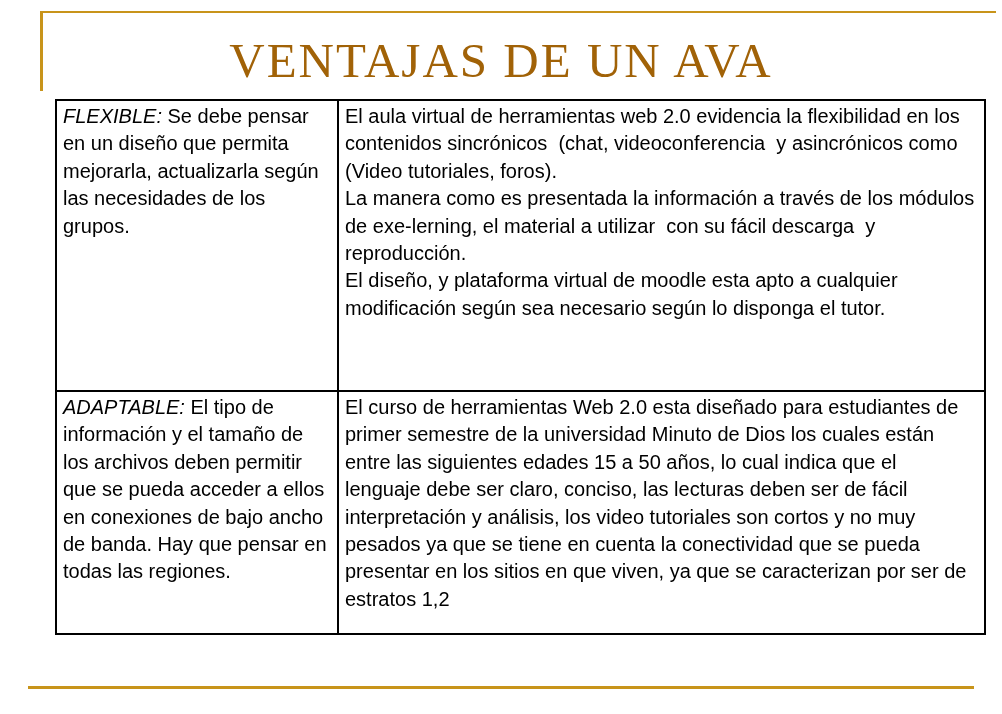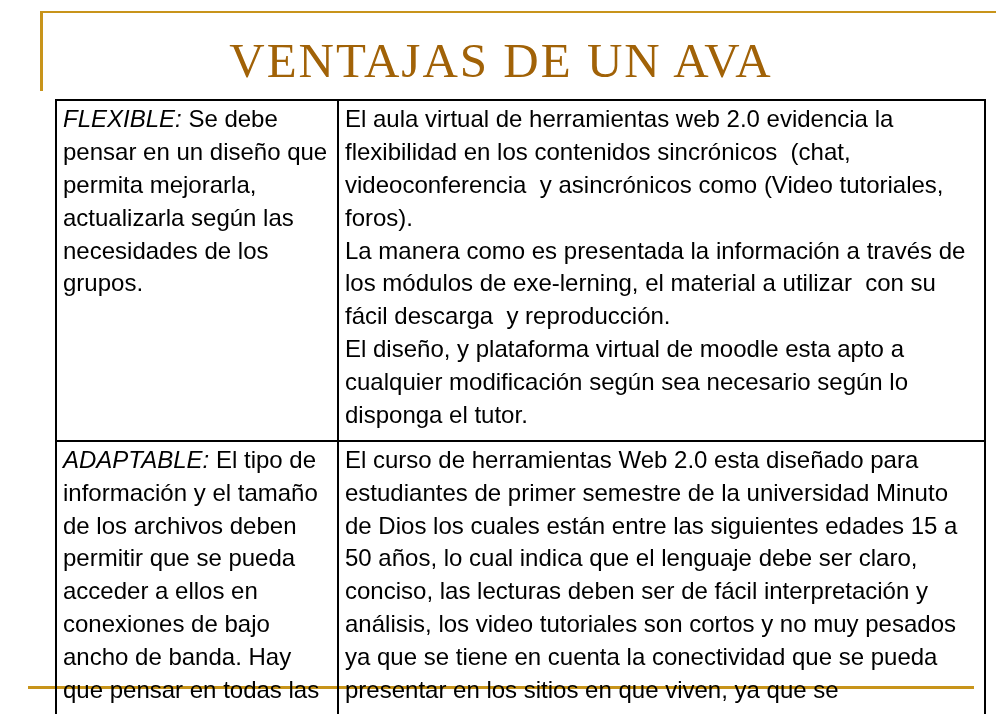--- a/index.html
+++ b/index.html
@@ -57,22 +57,22 @@
     position: absolute;
     left: 55px;
     top: 99px;
     width: 931px;
     border-collapse: collapse;
     table-layout: fixed;
   }
   table.content-table td {
     border: 2px solid #000000;
     vertical-align: top;
-    padding: 2px 8px 8px 6px;
-    font-size: 24px;
+    padding: 2px 8px 20px 6px;
+    font-size: 20px;
     line-height: 1.37;
     color: #000000;
   }
   td.left-col {
     width: 266px;
   }
   td.v-middle {
     vertical-align: middle;
   }
   tr.row-1 { height: 291px; }

